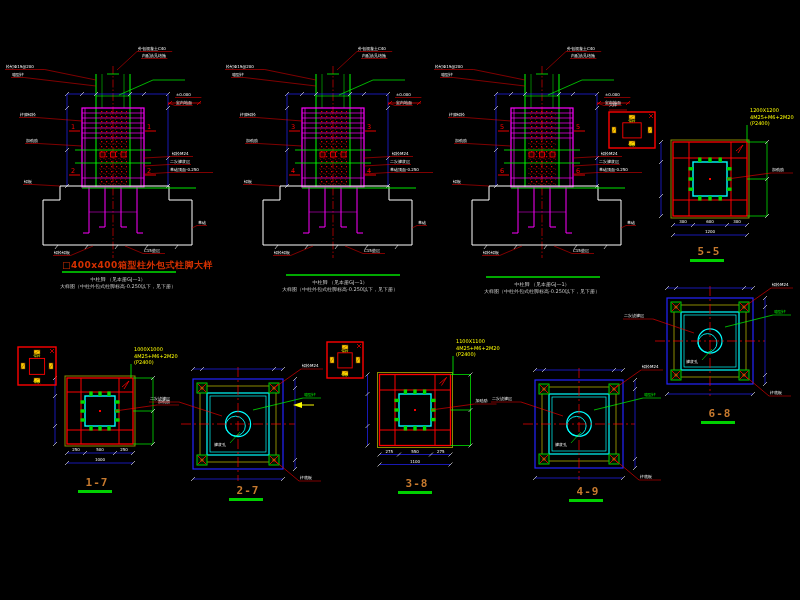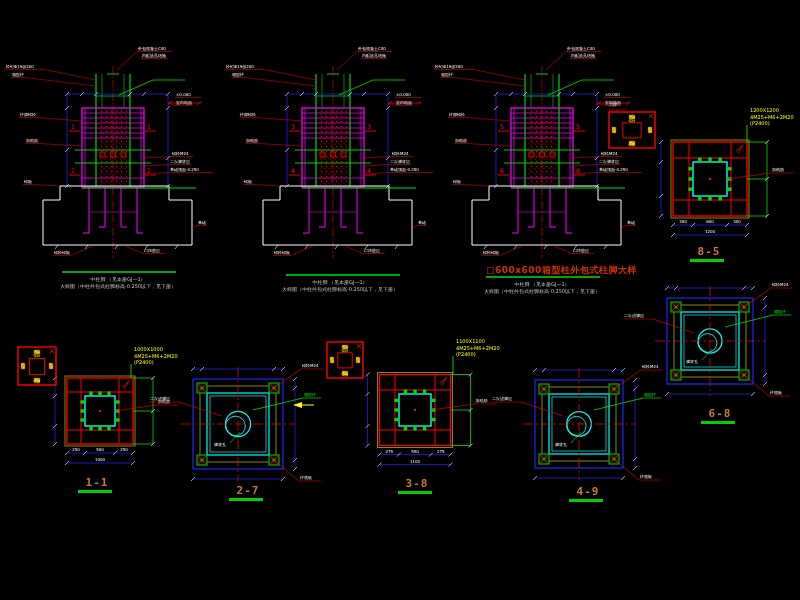--- a/index.html
+++ b/index.html
@@ -733,52 +733,52 @@
         <rect x="648" y="127" width="4" height="6" fill="#ffd000" stroke="#7a3c00" stroke-width="0.5"></rect>
         <line x1="648" y1="133" x2="652" y2="127" stroke="#7a3c00" stroke-width="0.5"></line>
         <text x="632" y="121.5" fill="#ffff00" font-size="3.5" font-family="&quot;DejaVu Sans&quot;,sans-serif" text-anchor="middle">锚栓</text>
         <text x="632" y="145.5" fill="#ffff00" font-size="3.5" font-family="&quot;DejaVu Sans&quot;,sans-serif" text-anchor="middle">锚板</text>
         <line x1="649" y1="114" x2="653" y2="118" stroke="#ff0000" stroke-width="0.7"></line>
         <line x1="653" y1="114" x2="649" y2="118" stroke="#ff0000" stroke-width="0.7"></line>
         <line x1="609" y1="110" x2="627" y2="110" stroke="#ff0000" stroke-width="0.6"></line>
       </g>
     </svg>
 
+  <div class="title" style="left:62px;top:259px">□400x400箱型柱外包式柱脚大样</div>
   <div class="title-underline" style="left:62px;top:271px;width:114px"></div>
   <div class="notes" style="left:8px;top:276px">
     <div>中柱脚 （见本册GJ—1）</div>
     <div>大样图（中柱外包式柱脚标高-0.250以下，见下册）</div>
   </div>
 
   <div class="title-underline" style="left:286px;top:274px;width:114px"></div>
   <div class="notes" style="left:230px;top:279px">
     <div>中柱脚 （见本册GJ—1）</div>
     <div>大样图（中柱外包式柱脚标高-0.250以下，见下册）</div>
   </div>
 
-  <div class="title" style="left:486px;top:264px">□600x600箱型柱外包式柱脚大样</div>
   <div class="title-underline" style="left:486px;top:276px;width:114px"></div>
   <div class="notes" style="left:432px;top:281px">
     <div>中柱脚 （见本册GJ—1）</div>
     <div>大样图（中柱外包式柱脚标高-0.250以下，见下册）</div>
   </div>
 
-  <div class="plan-label" style="left:75px;top:476px">1-1</div>
+  <div class="plan-label" style="left:75px;top:476px">1-7</div>
   <div class="plan-underline" style="left:78px;top:490px"></div>
 
   <div class="plan-label" style="left:226px;top:484px">2-7</div>
   <div class="plan-underline" style="left:229px;top:498px"></div>
 
   <div class="plan-label" style="left:395px;top:477px">3-8</div>
   <div class="plan-underline" style="left:398px;top:491px"></div>
 
   <div class="plan-label" style="left:566px;top:485px">4-9</div>
   <div class="plan-underline" style="left:569px;top:499px"></div>
 
-  <div class="plan-label" style="left:687px;top:245px">8-5</div>
+  <div class="plan-label" style="left:687px;top:245px">5-5</div>
   <div class="plan-underline" style="left:690px;top:259px"></div>
 
   <div class="plan-label" style="left:698px;top:407px">6-8</div>
   <div class="plan-underline" style="left:701px;top:421px"></div>
 
   <div class="callout" style="left:134px;top:346px">
     <span>1000X1000</span>
     <span>4M25+M6+2M20</span>
     <span>(P2400)</span>
   </div>

